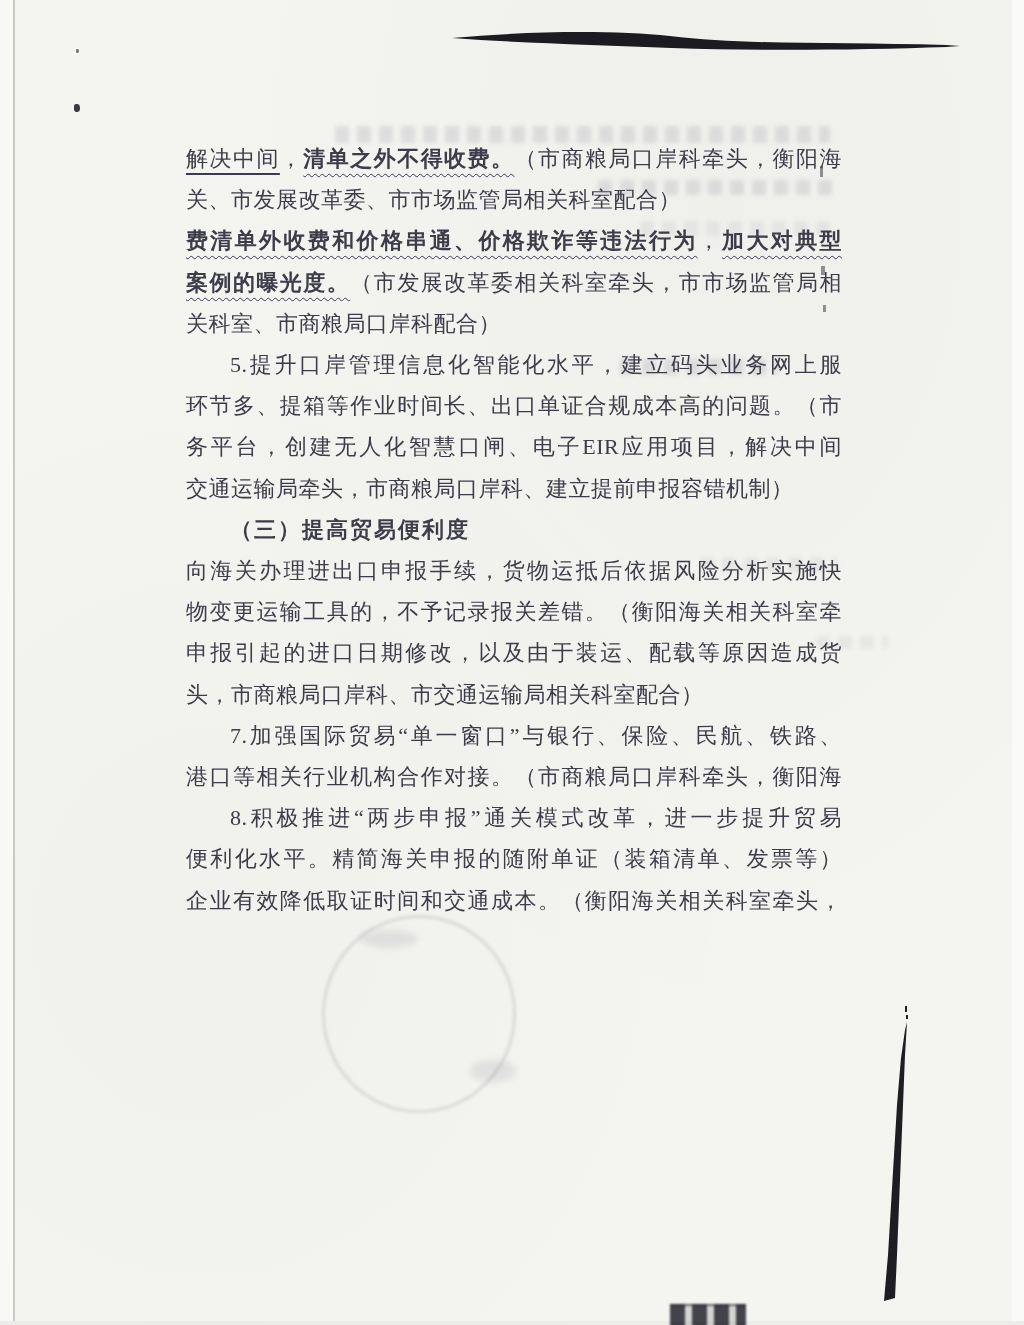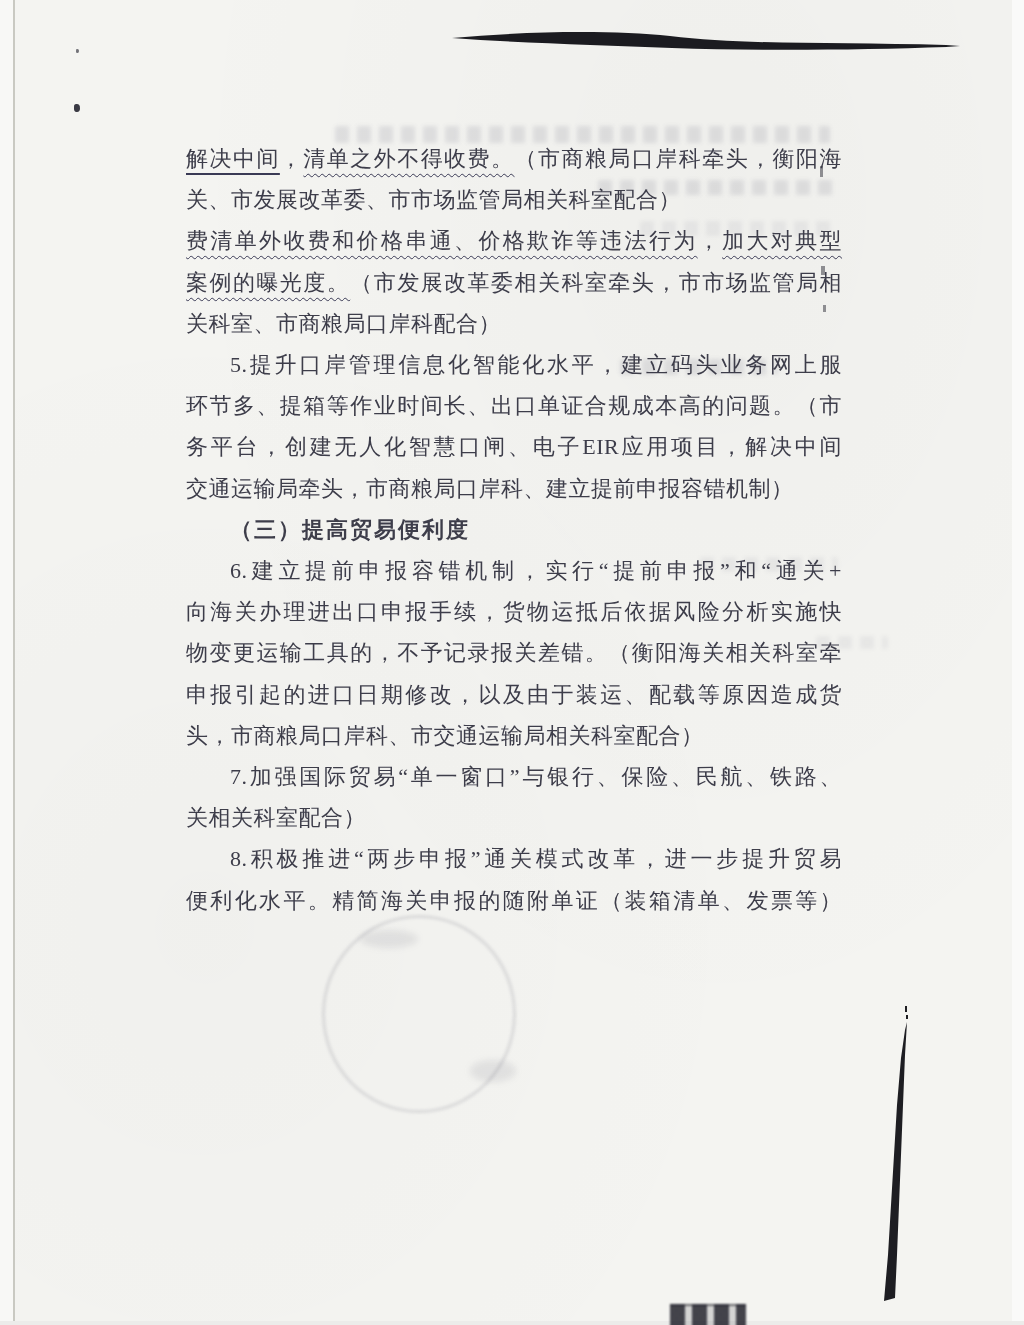--- a/index.html
+++ b/index.html
@@ -25,21 +25,21 @@
   .line{
     font-size:22px;line-height:41.2px;min-height:41.2px;
     letter-spacing:.5px;white-space:nowrap;
   }
   .line.justify{white-space:normal;text-align:justify;text-align-last:justify;}
   .line.indent{text-indent:44px;}
   .line.bold{font-weight:bold;letter-spacing:2px;}
   .u-wavy{
     text-decoration:underline;text-decoration-style:wavy;
     text-decoration-color:var(--ul,#3a3a55);
-    text-decoration-thickness:1.4px;text-underline-offset:7px;
+    text-decoration-thickness:1.4px;text-underline-offset:7px;font-weight:bold;
   }
   .u-line{
     text-decoration:underline;text-decoration-style:solid;
     text-decoration-color:var(--ul,#3a3a55);
     text-decoration-thickness:1.6px;text-underline-offset:7px;
   }
 
   
   .streak-layer{position:absolute;left:0;top:0;pointer-events:none;}
   .ghost{
@@ -106,22 +106,22 @@
     <div class="line justify"><span class="u-line">解决中间</span><span>，</span><span class="u-wavy">清单之外不得收费。</span><span>（市商粮局口岸科牵头，衡阳海</span></div>
     <div class="line"><span>关、市发展改革委、市市场监管局相关科室配合）</span></div>
     <div class="line justify"><span class="u-wavy">费清单外收费和价格串通、价格欺诈等违法行为</span><span>，</span><span class="u-wavy">加大对典型</span></div>
     <div class="line justify"><span class="u-wavy">案例的曝光度。</span><span>（市发展改革委相关科室牵头，市市场监管局相</span></div>
     <div class="line"><span>关科室、市商粮局口岸科配合）</span></div>
     <div class="line indent justify"><span>5.提升口岸管理信息化智能化水平，建立码头业务网上服</span></div>
     <div class="line justify"><span>环节多、提箱等作业时间长、出口单证合规成本高的问题。（市</span></div>
     <div class="line justify"><span>务平台，创建无人化智慧口闸、电子EIR应用项目，解决中间</span></div>
     <div class="line"><span>交通运输局牵头，市商粮局口岸科、建立提前申报容错机制）</span></div>
     <div class="line indent bold"><span>（三）提高贸易便利度</span></div>
-    <div class="line indent justify"><span>6.建立提前申报容错机制，实行“提前申报”和“通关+</span></div>
     <div class="line justify"><span>向海关办理进出口申报手续，货物运抵后依据风险分析实施快</span></div>
     <div class="line justify"><span>物变更运输工具的，不予记录报关差错。（衡阳海关相关科室牵</span></div>
     <div class="line justify"><span>申报引起的进口日期修改，以及由于装运、配载等原因造成货</span></div>
     <div class="line"><span>头，市商粮局口岸科、市交通运输局相关科室配合）</span></div>
     <div class="line indent justify"><span>7.加强国际贸易“单一窗口”与银行、保险、民航、铁路、</span></div>
-    <div class="line"><span>关相关科室配合）</span></div>
+    <div class="line justify"><span>港口等相关行业机构合作对接。（市商粮局口岸科牵头，衡阳海</span></div>
     <div class="line indent justify"><span>8.积极推进“两步申报”通关模式改革，进一步提升贸易</span></div>
     <div class="line justify"><span>便利化水平。精简海关申报的随附单证（装箱清单、发票等）</span></div>
+    <div class="line justify"><span>企业有效降低取证时间和交通成本。（衡阳海关相关科室牵头，</span></div>
   </div>
 
 </body></html>

